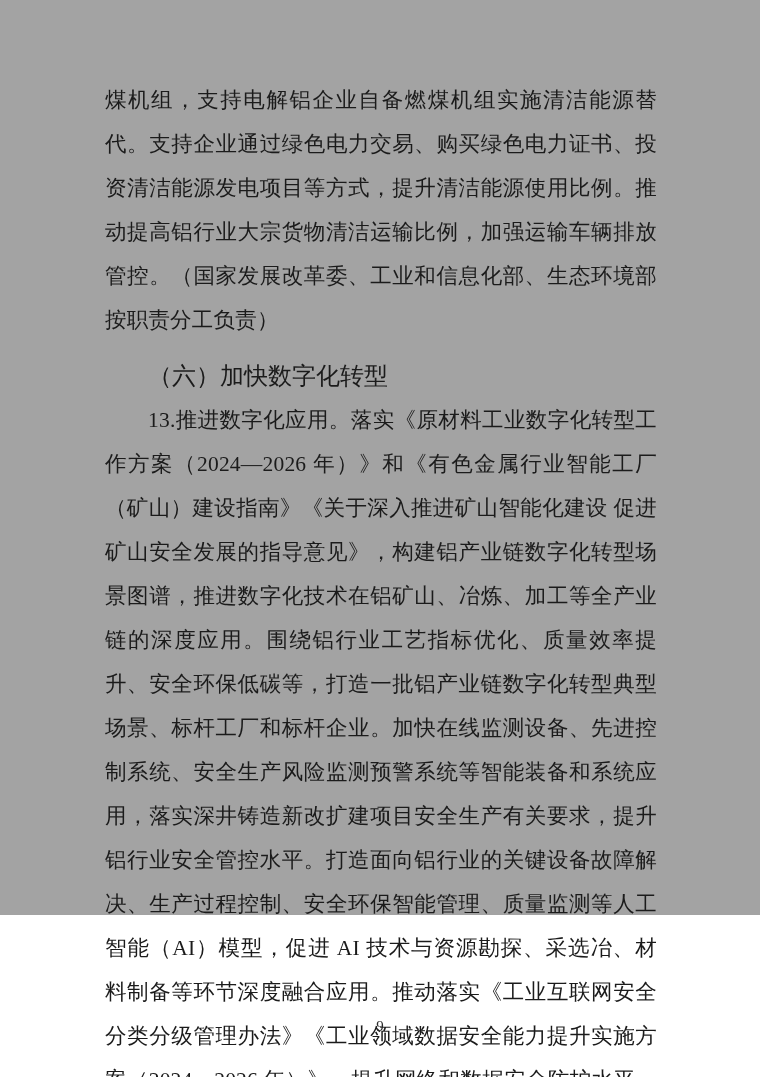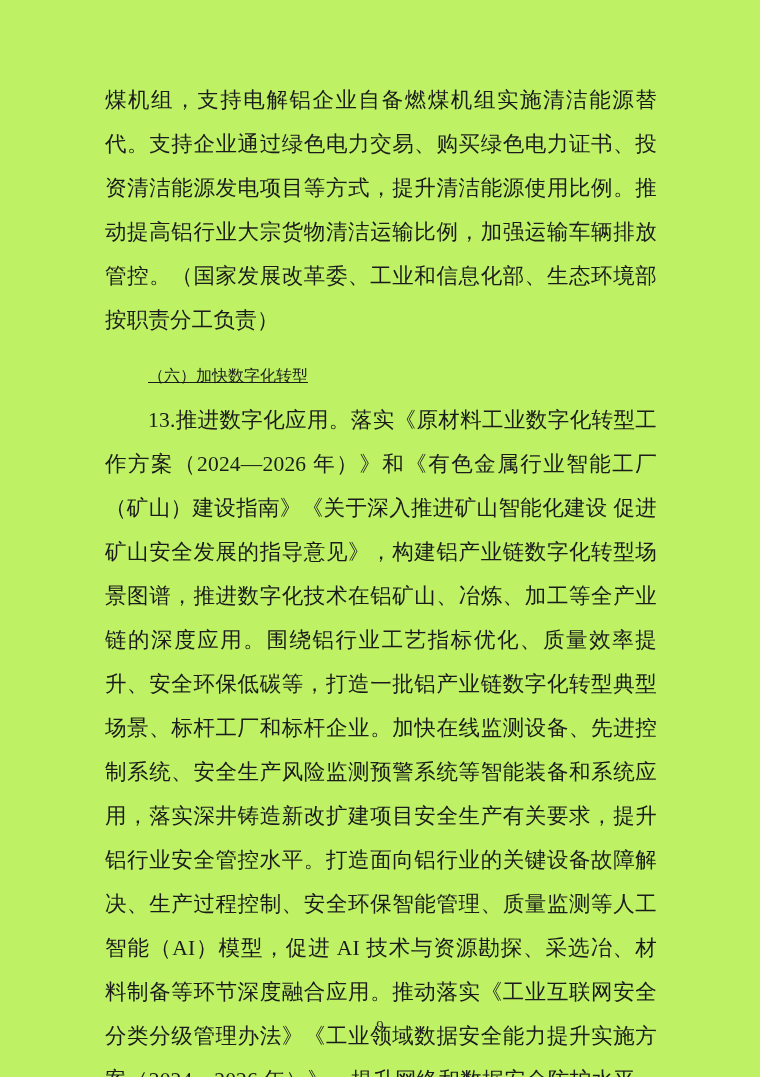--- a/index.html
+++ b/index.html
@@ -13,22 +13,22 @@
     position: relative;
     font-family: "Liberation Serif", "DejaVu Serif", serif;
     color: #1a1a1a;
     overflow: hidden;
   }
   .page {
     position: absolute;
     left: 0;
     top: 0;
     width: 760px;
-    height: 1077px;
-    background: #bef264;
+    height: 915px;
+    background: #a3a3a3;
     box-sizing: border-box;
   }
   .content {
     position: absolute;
     left: 105px;
     top: 78px;
     width: 552px;
   }
   p.para {
     margin: 0;
@@ -38,27 +38,26 @@
     text-justify: inter-ideograph;
     letter-spacing: 0.2px;
     color: #1b1b1b;
     font-family: "Liberation Serif", "DejaVu Serif", serif;
   }
   p.para.indent {
     text-indent: 43px;
   }
   p.heading {
     margin: 0;
-    font-size: 16px;
+    font-size: 24px;
     line-height: 44px;
     text-indent: 43px;
     color: #1b1b1b;
     font-weight: normal;
     font-family: "Liberation Serif", "DejaVu Serif", serif;
-    text-decoration: underline;
   }
   .gap-sm { height: 12px; }
   .page-number {
     position: absolute;
     left: 0;
     top: 1018px;
     width: 760px;
     text-align: center;
     font-size: 15px;
     color: #2a2a2a;

